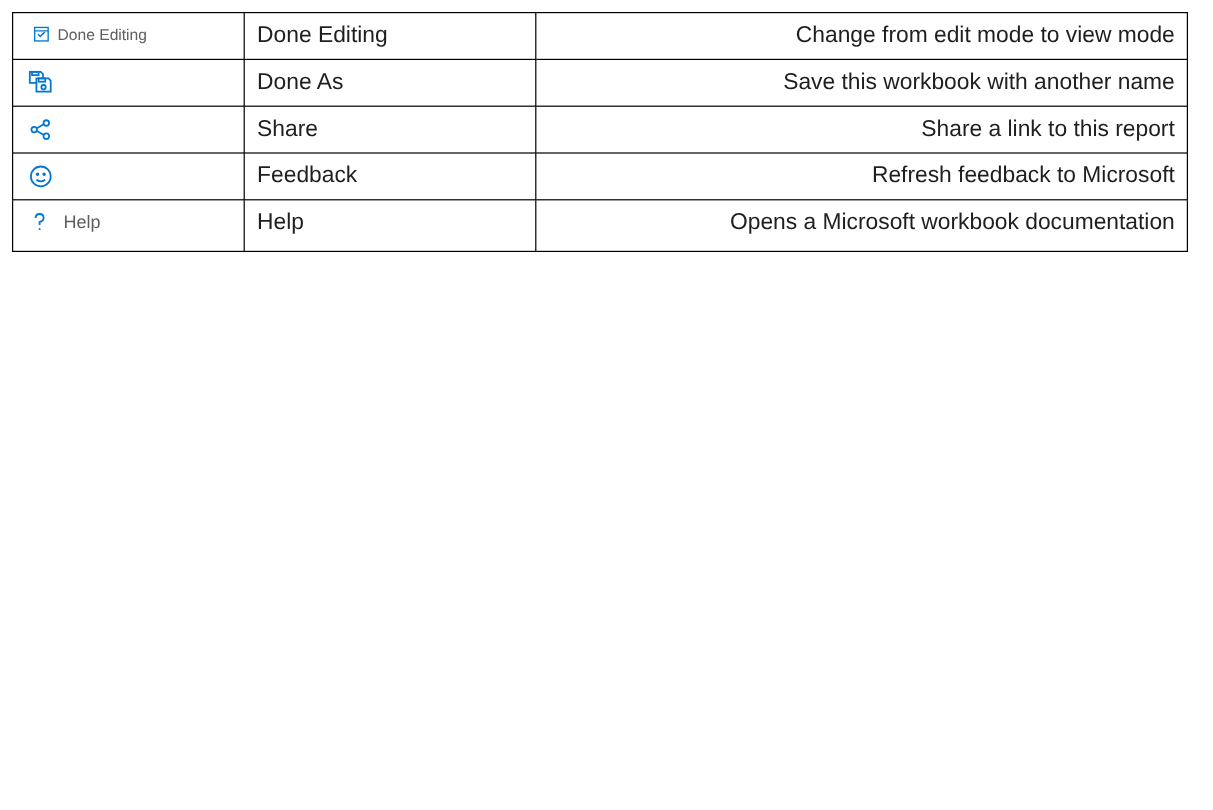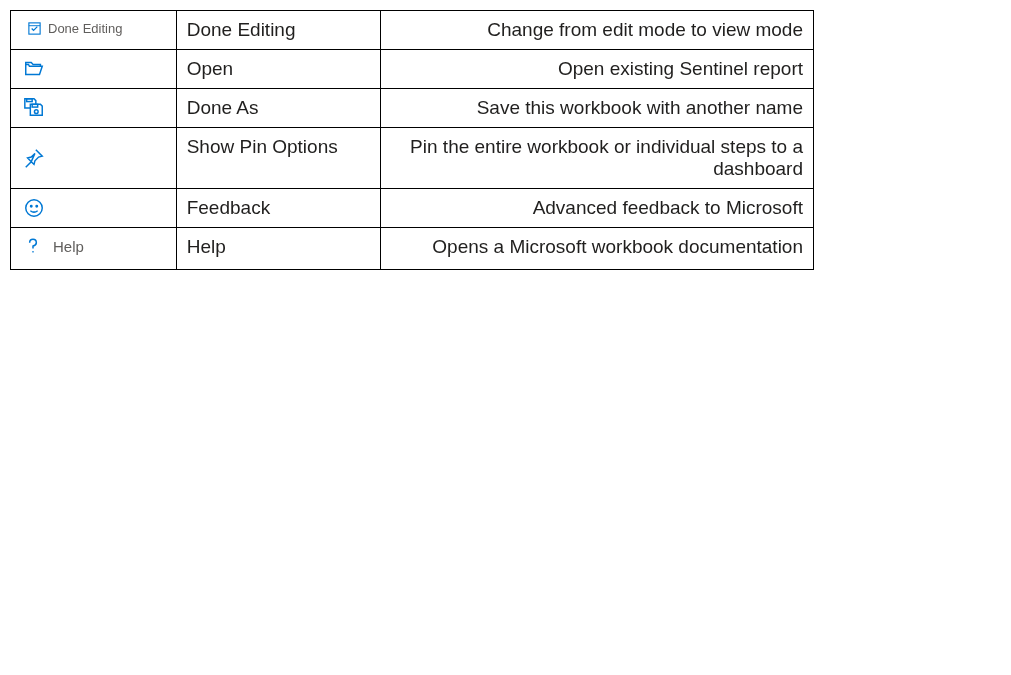--- a/index.html
+++ b/index.html
@@ -6,21 +6,21 @@
   body {
     margin: 0;
     padding: 10px;
     font-family: "Segoe UI", Arial, sans-serif;
     font-size: 19px;
     color: #201f1e;
     background: #fff;
   }
   table {
     border-collapse: collapse;
-    width: 804px;
+    width: 980px;
   }
   td {
     border: 1px solid #000;
     padding: 8px 10px;
     vertical-align: top;
   }
   td.icon-cell {
     width: 195px;
     padding: 6px 12px;
     vertical-align: middle;
@@ -81,32 +81,20 @@
             <path d="M2 5 H14" stroke-width="1"></path>
             <path d="M5 8 L7 10 L11 6" stroke="#0078d4" stroke-width="1.4" fill="none"></path>
           </svg>
           <span>Done Editing</span>
         </span>
       </td>
       <td class="name-cell">Done Editing</td>
       <td class="desc-cell">Change from edit mode to view mode</td>
     </tr>
 
-    <tr>
-      <td class="icon-cell">
-        <span class="icon-wrap">
-          <svg viewBox="0 0 24 24" fill="none" stroke="#0078d4" stroke-width="1.6">
-            <path d="M3 7 L3 18 L18 18 L21 9 L7 9 L6 7 Z"></path>
-            <path d="M3 7 L3 5 L9 5 L11 7 L19 7 L19 9"></path>
-          </svg>
-        </span>
-      </td>
-      <td class="name-cell">Open</td>
-      <td class="desc-cell">Open existing Sentinel report</td>
-    </tr>
 
 
     <tr>
       <td class="icon-cell">
         <span class="icon-wrap">
           <svg viewBox="0 0 24 24" fill="none" stroke="#0078d4" stroke-width="1.6">
             <path d="M2 2 H12 L14 4 V12 H2 Z"></path>
             <rect x="4" y="2" width="6" height="3"></rect>
             <path d="M8 8 H19 L21 10 V20 H8 Z" fill="#fff"></path>
             <rect x="10" y="8" width="6" height="3"></rect>
@@ -114,47 +102,50 @@
           </svg>
         </span>
       </td>
       <td class="name-cell">Done As</td>
       <td class="desc-cell">Save this workbook with another name</td>
     </tr>
 
 
 
 
-
     <tr>
       <td class="icon-cell">
         <span class="icon-wrap">
           <svg viewBox="0 0 24 24" fill="none" stroke="#0078d4" stroke-width="1.6">
-            <path d="M14 3 L21 10 L17 11 L13 15 L12 19 L9 16 L3 22 M9 16 L5 12 L9 11 L13 7 Z"></path>
+            <circle cx="6" cy="12" r="2.5"></circle>
+            <circle cx="17" cy="6" r="2.5"></circle>
+            <circle cx="17" cy="18" r="2.5"></circle>
+            <path d="M8 11 L15 7 M8 13 L15 17"></path>
           </svg>
         </span>
       </td>
-      <td class="name-cell">Show Pin Options</td>
-      <td class="desc-cell">Pin the entire workbook or individual steps to a dashboard</td>
+      <td class="name-cell">Share</td>
+      <td class="desc-cell">Share a link to this report</td>
     </tr>
+
 
 
     <tr>
       <td class="icon-cell">
         <span class="icon-wrap">
           <svg viewBox="0 0 24 24" fill="none" stroke="#0078d4" stroke-width="1.6">
             <circle cx="12" cy="12" r="9"></circle>
             <circle cx="9" cy="10" r="0.8" fill="#0078d4"></circle>
             <circle cx="15" cy="10" r="0.8" fill="#0078d4"></circle>
             <path d="M8 15 Q12 18 16 15"></path>
           </svg>
         </span>
       </td>
       <td class="name-cell">Feedback</td>
-      <td class="desc-cell">Advanced feedback to Microsoft</td>
+      <td class="desc-cell">Refresh feedback to Microsoft</td>
     </tr>
 
     <tr>
       <td class="icon-cell">
         <span class="help-row">
           <svg viewBox="0 0 24 24" width="20" height="24" fill="none" stroke="#0078d4" stroke-width="1.8">
             <path d="M8 8 Q8 4 12 4 Q16 4 16 8 Q16 11 12 12 L12 15"></path>
             <circle cx="12" cy="19" r="1" fill="#0078d4" stroke="none"></circle>
           </svg>
           <span class="help-label">Help</span>

